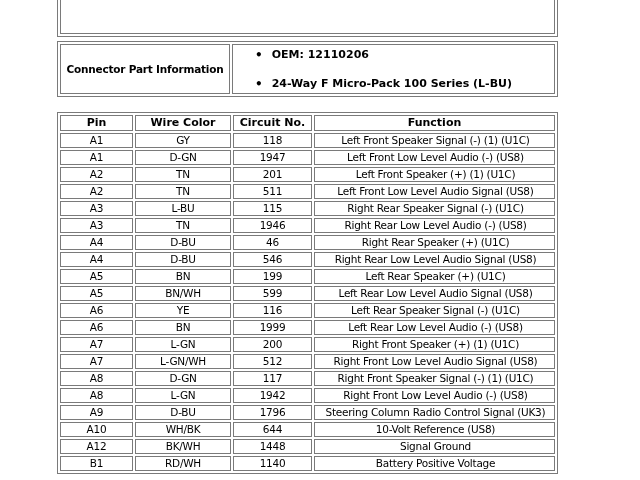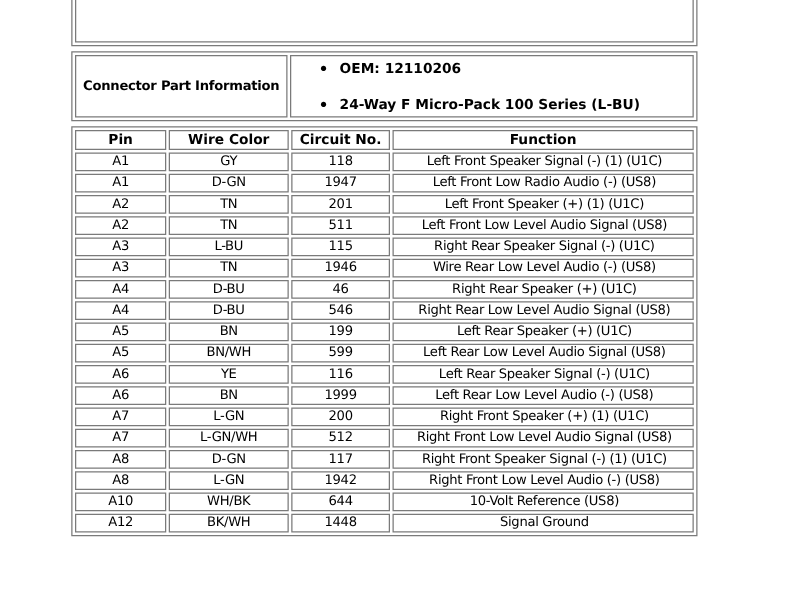--- a/index.html
+++ b/index.html
@@ -39,21 +39,21 @@
     letter-spacing: -0.2px;
     text-align: center;
     white-space: nowrap;
   }
   .ci-bullets { padding: 3px 2px 3px 22px; }
   .ci-bullets ul { list-style: none; margin: 0; padding: 0; display: flex; flex-direction: column; gap: 16px; }
   .ci-bullets li { font-weight: bold; font-size: 11px; display: flex; align-items: center; white-space: nowrap; }
   .blt { margin-right: 9px; font-size: 12px; line-height: 10px; }
 
   
-  .t3 { margin-top: 4px; }
+  .t3 { margin-top: 15px; }
   .t3 th {
     font-weight: bold;
     font-size: 11px;
     height: 16px;
     line-height: 14px;
     text-align: center;
     padding: 0;
     white-space: nowrap;
   }
   .t3 td {
@@ -124,21 +124,21 @@
         <tr>
           <td>A1</td>
           <td>GY</td>
           <td>118</td>
           <td class="fn">Left Front Speaker Signal (-) (1) (U1C)</td>
         </tr>
         <tr>
           <td>A1</td>
           <td>D-GN</td>
           <td>1947</td>
-          <td class="fn">Left Front Low Radio Audio (-) (US8)</td>
+          <td class="fn">Left Front Low Level Audio (-) (US8)</td>
         </tr>
         <tr>
           <td>A2</td>
           <td>TN</td>
           <td>201</td>
           <td class="fn">Left Front Speaker (+) (1) (U1C)</td>
         </tr>
         <tr>
           <td>A2</td>
           <td>TN</td>
@@ -148,21 +148,21 @@
         <tr>
           <td>A3</td>
           <td>L-BU</td>
           <td>115</td>
           <td class="fn">Right Rear Speaker Signal (-) (U1C)</td>
         </tr>
         <tr>
           <td>A3</td>
           <td>TN</td>
           <td>1946</td>
-          <td class="fn">Wire Rear Low Level Audio (-) (US8)</td>
+          <td class="fn">Right Rear Low Level Audio (-) (US8)</td>
         </tr>
         <tr>
           <td>A4</td>
           <td>D-BU</td>
           <td>46</td>
           <td class="fn">Right Rear Speaker (+) (U1C)</td>
         </tr>
         <tr>
           <td>A4</td>
           <td>D-BU</td>
@@ -211,27 +211,39 @@
           <td>117</td>
           <td class="fn">Right Front Speaker Signal (-) (1) (U1C)</td>
         </tr>
         <tr>
           <td>A8</td>
           <td>L-GN</td>
           <td>1942</td>
           <td class="fn">Right Front Low Level Audio (-) (US8)</td>
         </tr>
         <tr>
+          <td>A9</td>
+          <td>D-BU</td>
+          <td>1796</td>
+          <td class="fn">Steering Column Radio Control Signal (UK3)</td>
+        </tr>
+        <tr>
           <td>A10</td>
           <td>WH/BK</td>
           <td>644</td>
           <td class="fn">10-Volt Reference (US8)</td>
         </tr>
         <tr>
           <td>A12</td>
           <td>BK/WH</td>
           <td>1448</td>
           <td class="fn">Signal Ground</td>
         </tr>
+        <tr>
+          <td>B1</td>
+          <td>RD/WH</td>
+          <td>1140</td>
+          <td class="fn">Battery Positive Voltage</td>
+        </tr>
       </tbody>
   </table>
 
 </div>
 
 </body></html>

